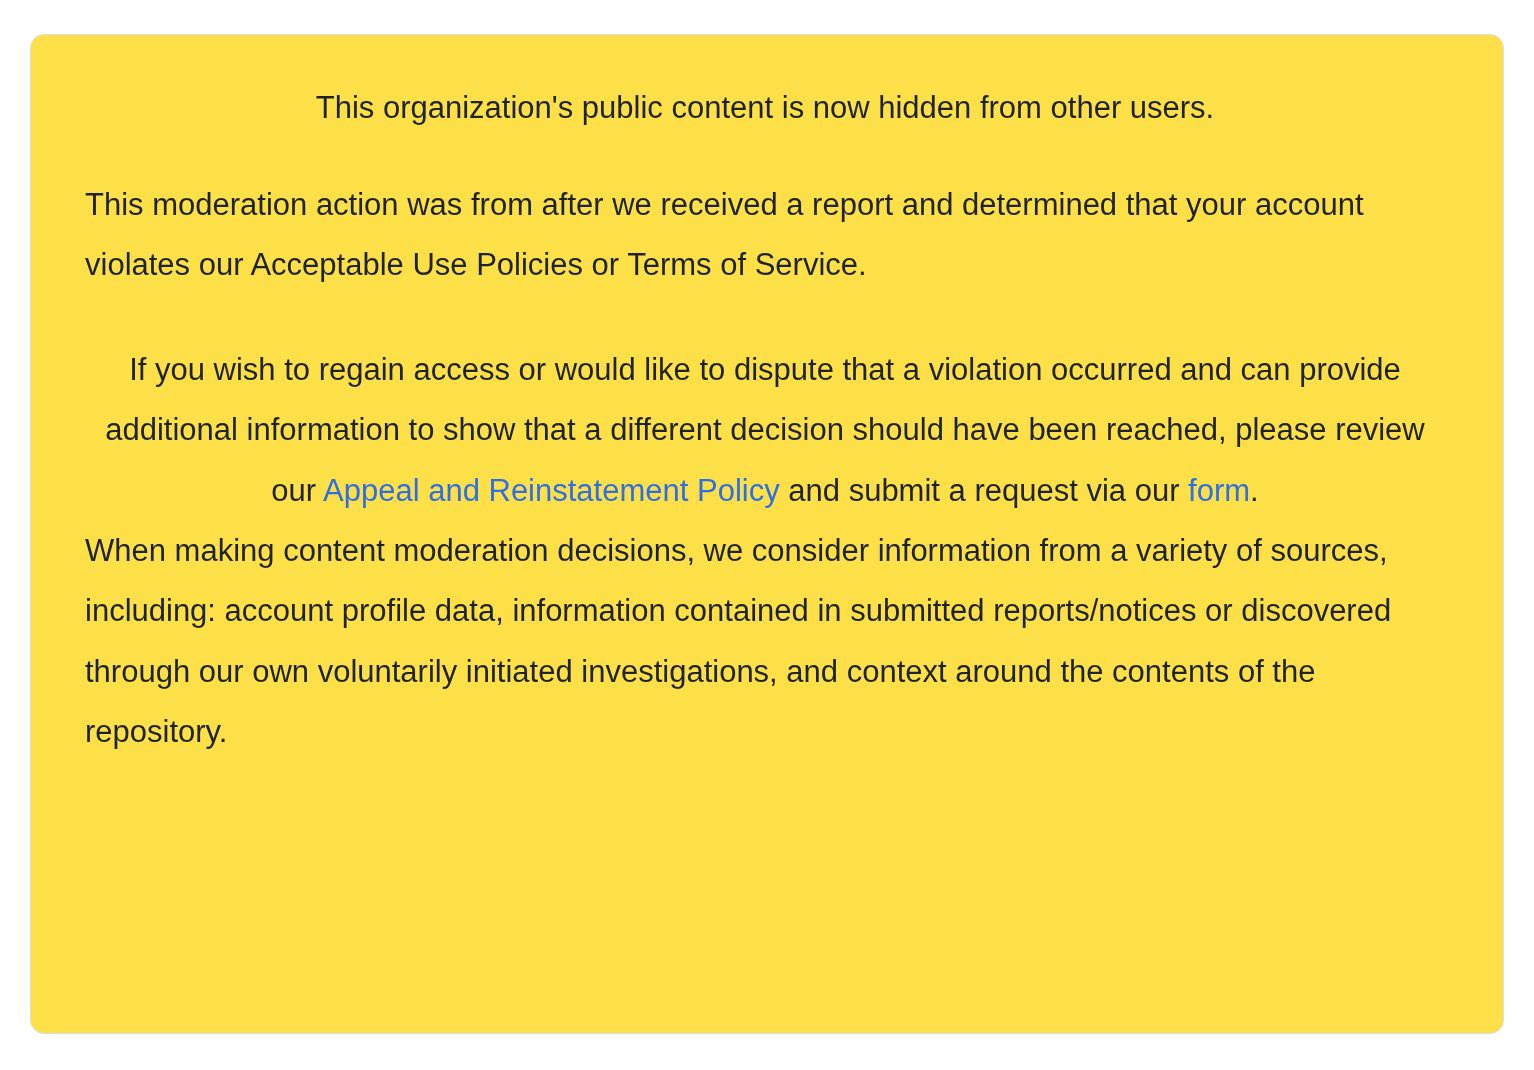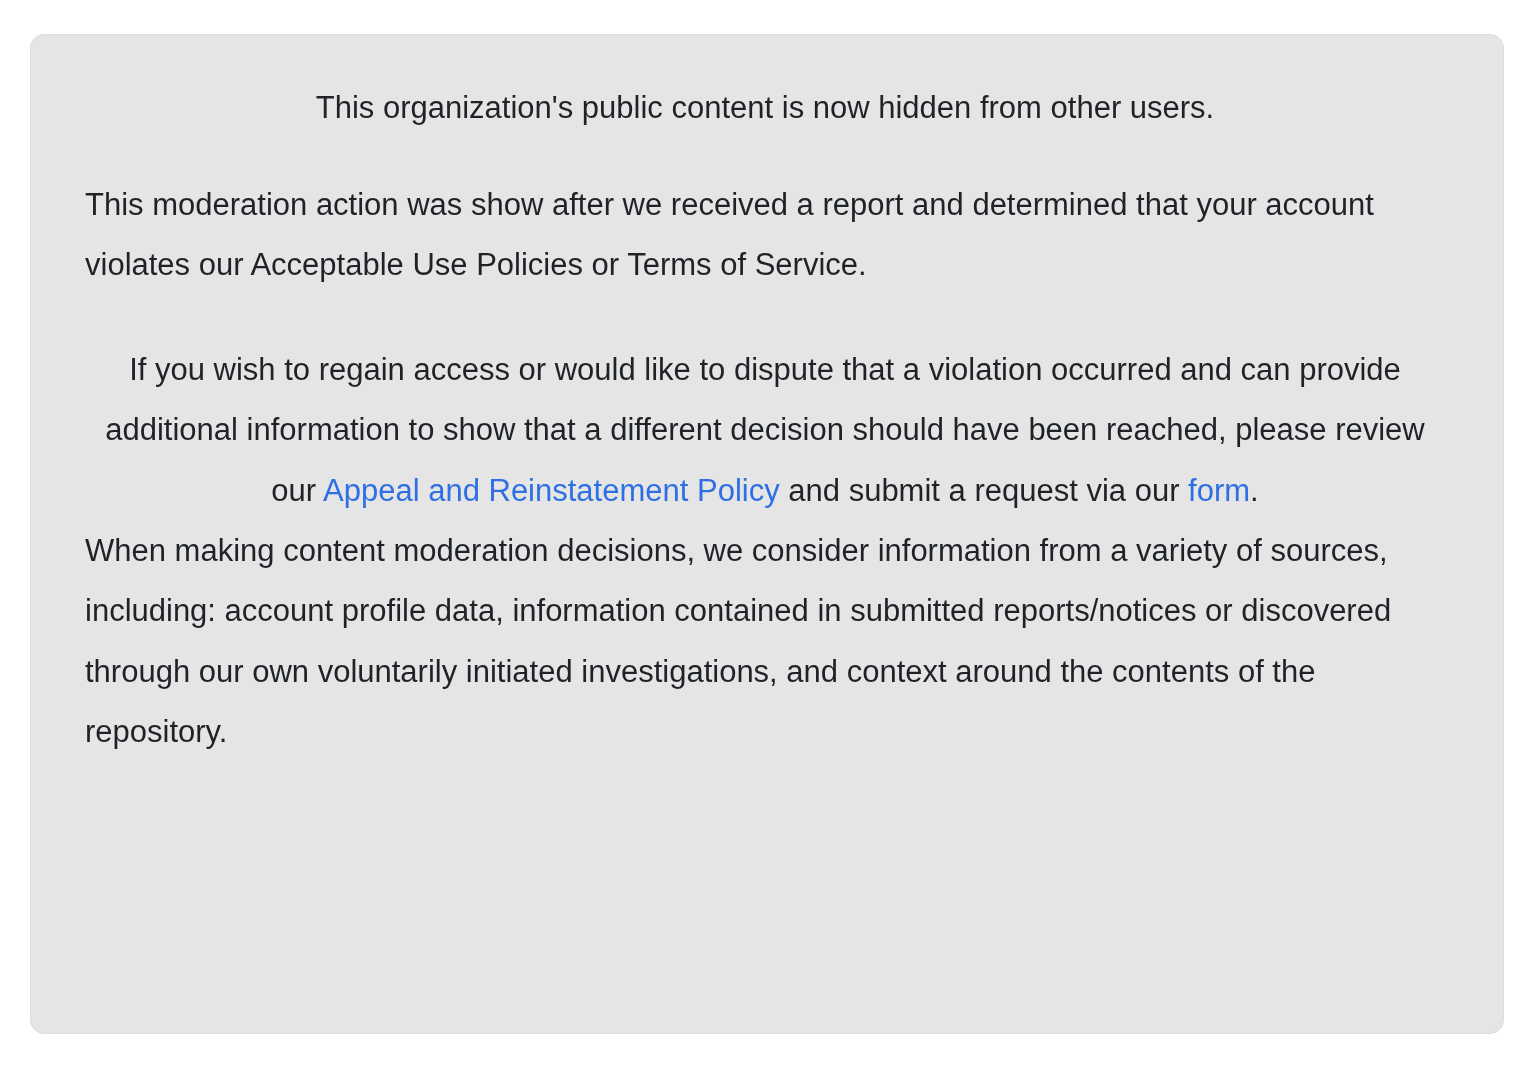--- a/index.html
+++ b/index.html
@@ -19,21 +19,21 @@
     height: 1070px;
     box-sizing: border-box;
     padding: 34px 30px 36px 30px;
   }
   .notice-card {
     box-sizing: border-box;
     width: 100%;
     height: 100%;
     border: 1px solid #d8dee4;
     border-radius: 14px;
-    background: #e5e5e5;
+    background: #fde047;
     padding: 52px 58px 40px 54px;
   }
   .lead {
     text-align: center;
     font-size: 31px;
     line-height: 1.35;
     margin: 0 0 46px 0;
     color: #1f2328;
   }
   .para {
@@ -54,21 +54,21 @@
   }
 </style>
 </head>
 <body>
 
 <div class="page">
   <div class="notice-card">
 
     <p class="lead">This organization's public content is now hidden from other users.</p>
 
-    <p class="para">This moderation action was show after we received a report and determined that your account violates our Acceptable Use Policies or Terms of Service.</p>
+    <p class="para">This moderation action was from after we received a report and determined that your account violates our Acceptable Use Policies or Terms of Service.</p>
 
     <p class="para last">
       <span>If you wish to regain access or would like to dispute that a violation occurred and can provide additional information to show that a different decision should have been reached, please review our </span><a class="link" href="#">Appeal and Reinstatement Policy</a><span> and submit a request via our </span><a class="link" href="#">form</a><span>.</span>
     </p>
 
     <p class="para">When making content moderation decisions, we consider information from a variety of sources, including: account profile data, information contained in submitted reports/notices or discovered through our own voluntarily initiated investigations, and context around the contents of the repository.</p>
 
   </div>
 </div>
 

